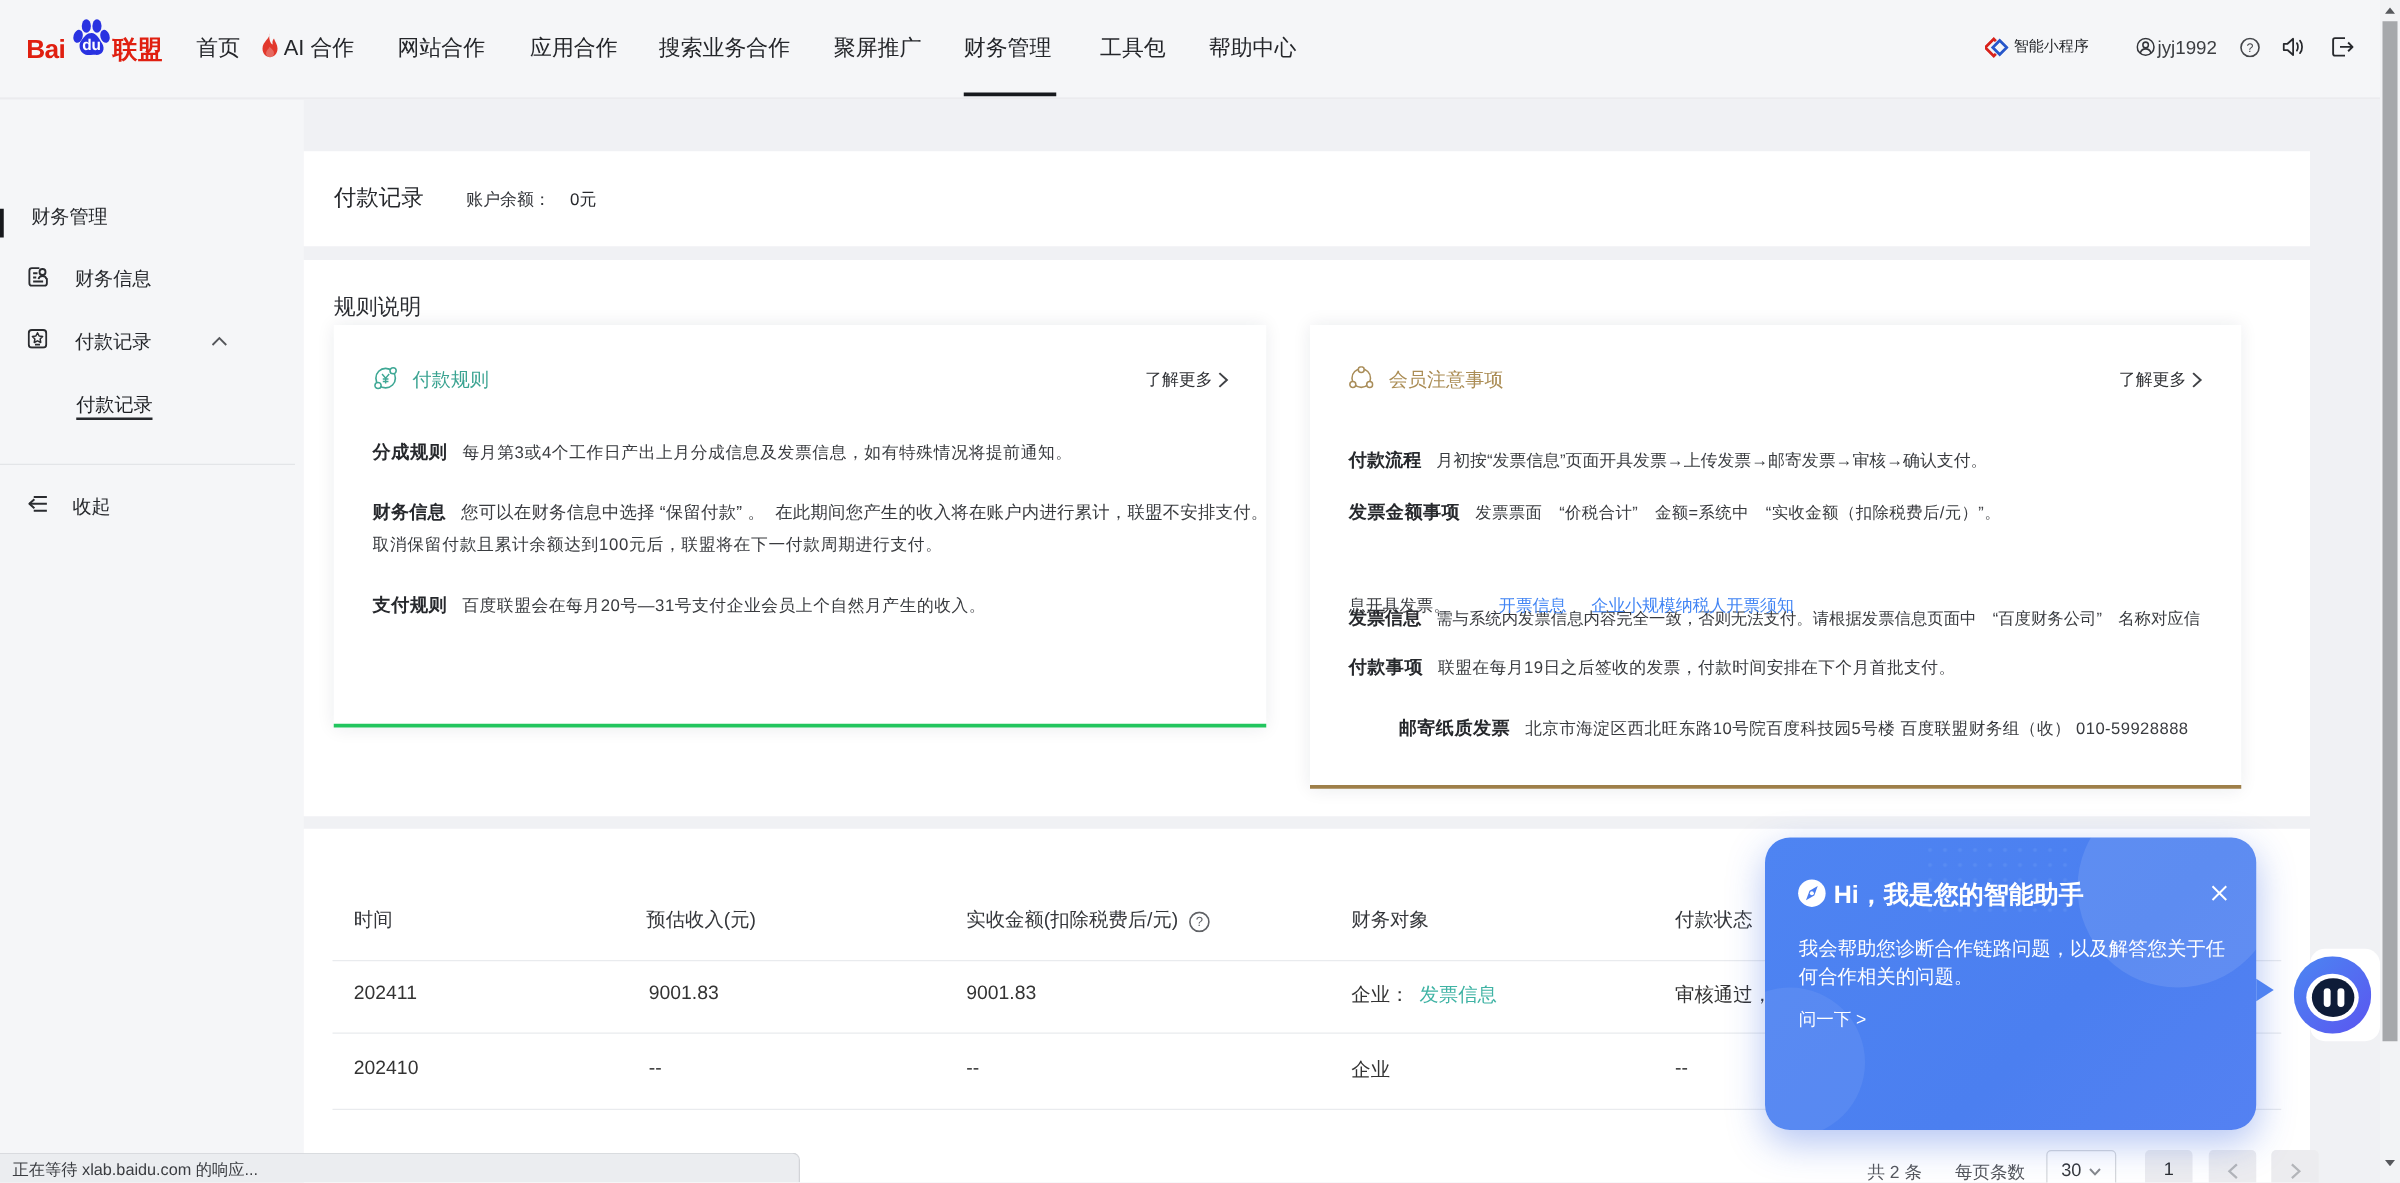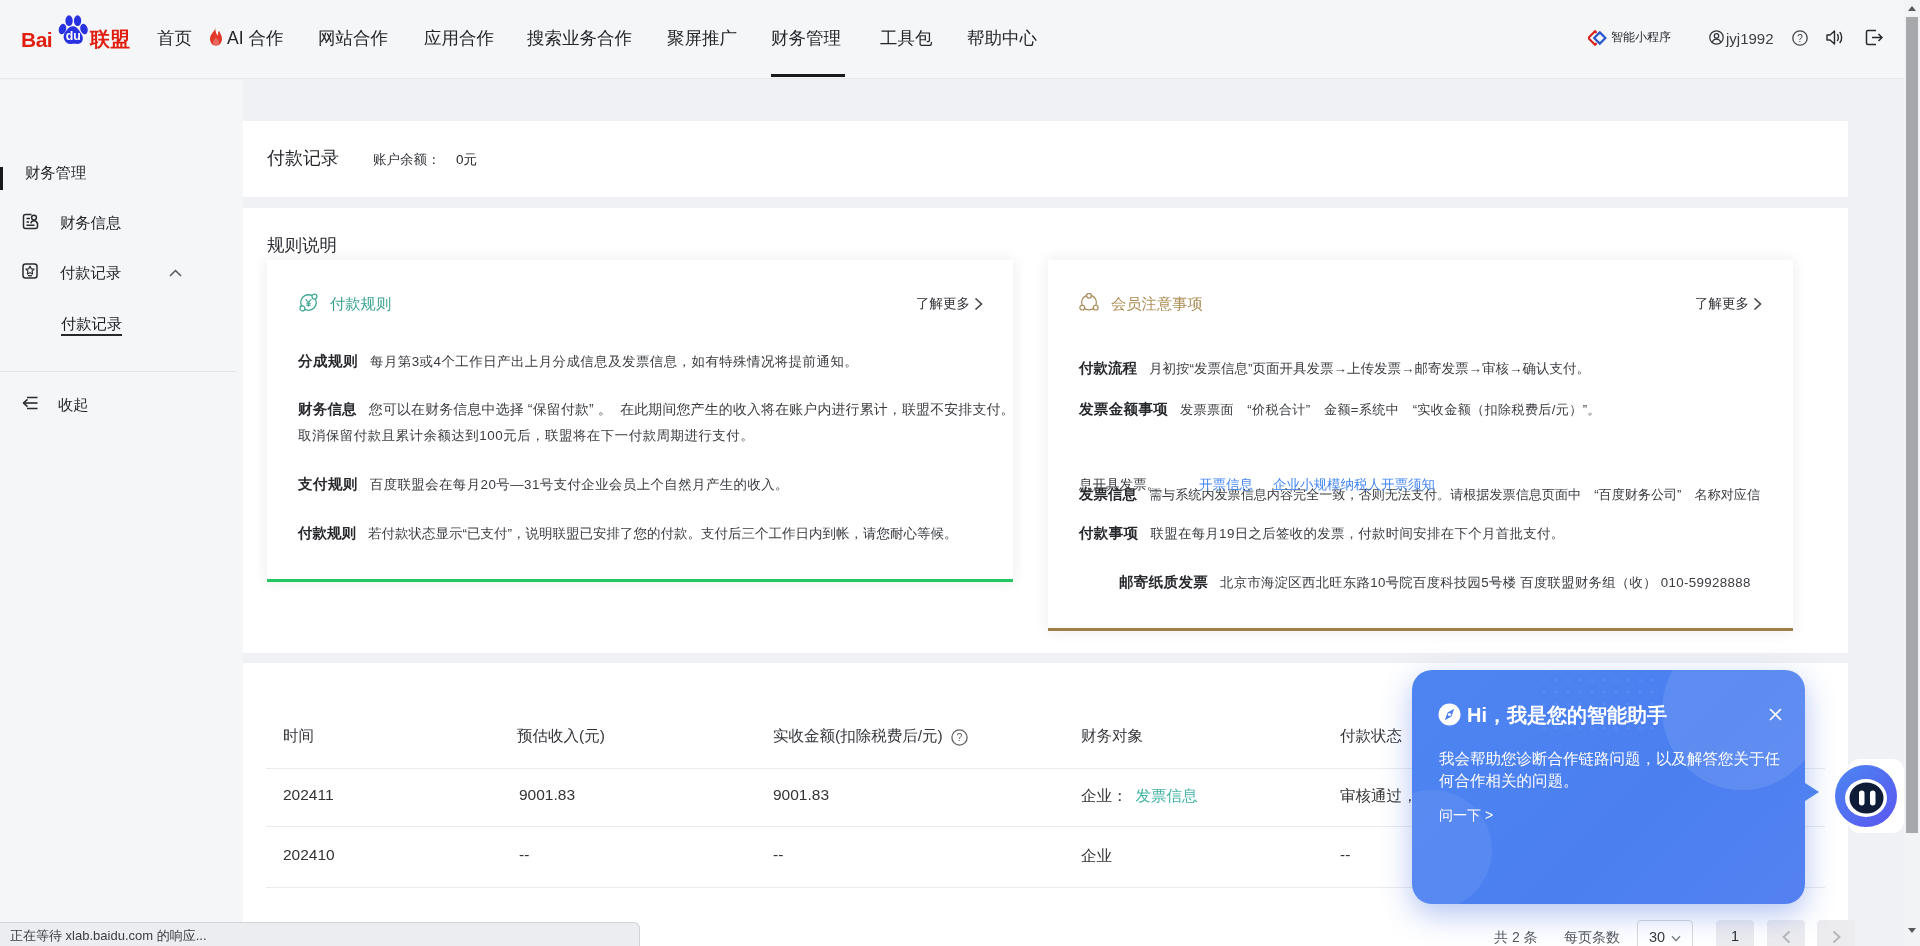--- a/index.html
+++ b/index.html
@@ -152,21 +152,20 @@
   <div class="abs" style="left:63px; top:34px; font-size:15.3px; color:#3aa391;">付款规则</div>
   <div class="abs" style="left:649px; top:35px; font-size:13.5px; color:#303236;">了解更多</div>
   <svg class="abs" style="left:707px; top:37px;" width="9" height="14" viewBox="0 0 9 14">
       <path d="M1.5 1.5 L7.5 7 L1.5 12.5" fill="none" stroke="#404246" stroke-width="1.6"></path>
     </svg>
 
   <div class="rrow" style="left:31px; top:92px; font-size:13.4px; letter-spacing:0.5px;"><b>分成规则</b>每月第3或4个工作日产出上月分成信息及发票信息，如有特殊情况将提前通知。</div>
   <div class="rrow" style="left:31px; top:140px; font-size:13.9px; letter-spacing:0.2px;"><b>财务信息</b>您可以在财务信息中选择 “保留付款” 。&nbsp; 在此期间您产生的收入将在账户内进行累计，联盟不安排支付。</div>
   <div class="rrow" style="left:31px; top:167px; font-size:13.4px; letter-spacing:0.55px;">取消保留付款且累计余额达到100元后，联盟将在下一付款周期进行支付。</div>
   <div class="rrow" style="left:31px; top:215px; font-size:13.4px; letter-spacing:0.45px;"><b>支付规则</b>百度联盟会在每月20号—31号支付企业会员上个自然月产生的收入。</div>
-  <div class="rrow" style="left:31px; top:264px;"><b>付款规则</b>若付款状态显示“已支付”，说明联盟已安排了您的付款。支付后三个工作日内到帐，请您耐心等候。</div>
 </div>
 
 <div class="inner-card" style="left:1048px; top:260px; width:745px; height:371px; border-bottom:3px solid #9e7f49;">
   <svg class="abs" style="left:31px; top:33px;" width="20" height="19" viewBox="0 0 21 20">
     <circle cx="10.5" cy="10" r="7.8" fill="none" stroke="#a98d59" stroke-width="1.3"></circle>
     <circle cx="10.5" cy="2.8" r="2.5" fill="#fff" stroke="#a98d59" stroke-width="1.3"></circle>
     <circle cx="3.4" cy="15.4" r="2.5" fill="#fff" stroke="#a98d59" stroke-width="1.3"></circle>
     <circle cx="17.6" cy="15.4" r="2.5" fill="#fff" stroke="#a98d59" stroke-width="1.3"></circle>
   </svg>
   <div class="abs" style="left:63px; top:34px; font-size:15.3px; color:#ab8d55;">会员注意事项</div>

